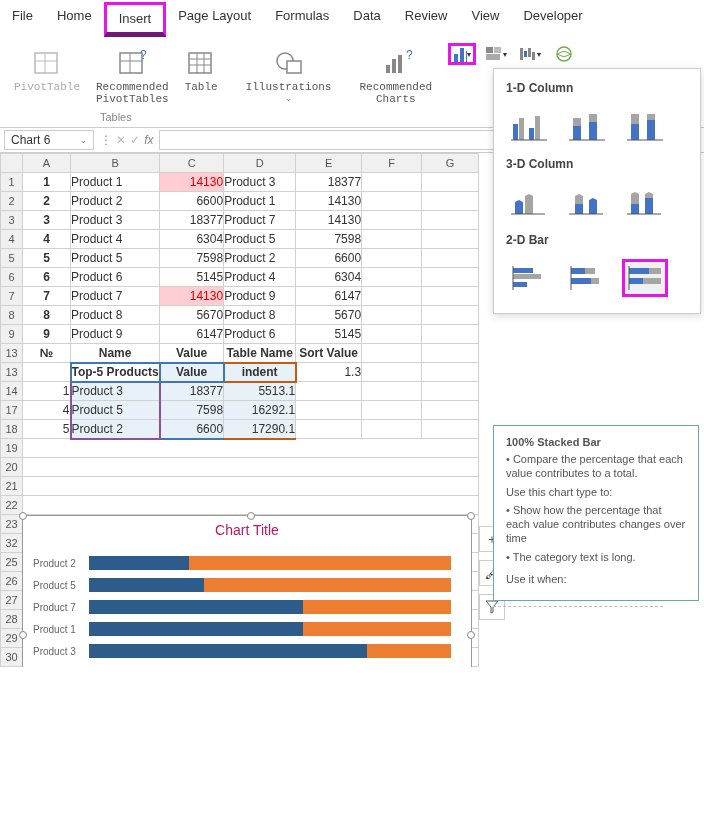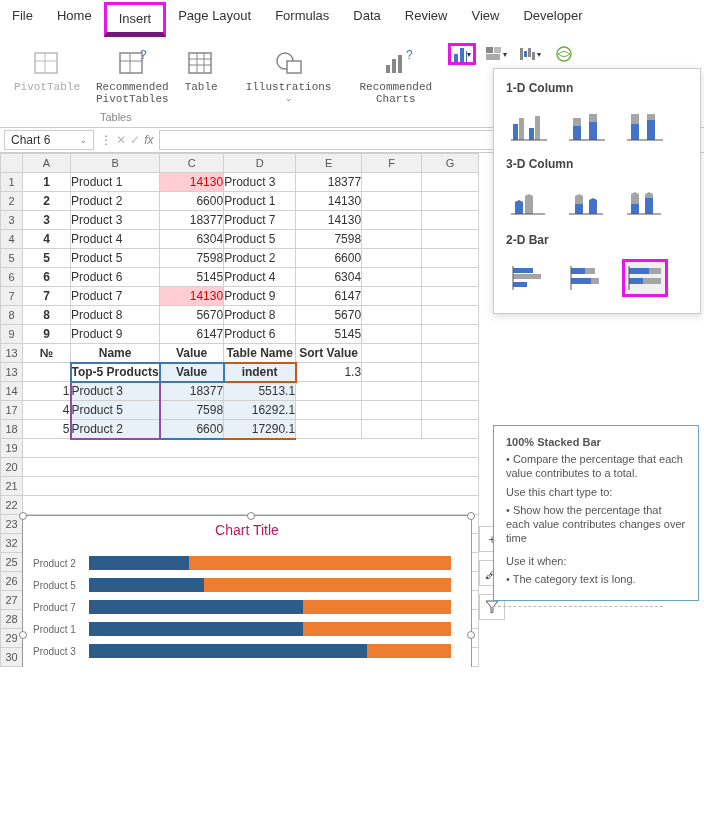--- a/index.html
+++ b/index.html
@@ -587,17 +587,17 @@
         </svg>
       </div>
   </div>
 </div>
 
 <div class="tooltip">
   <div class="tooltip-title">100% Stacked Bar</div>
   <p>• Compare the percentage that each value contributes to a total.</p>
   <p>Use this chart type to:</p>
   <p>• Show how the percentage that each value contributes changes over time</p>
+  <p>• The category text is long.</p>
   <p style="margin-top:8px">Use it when:</p>
-  <p>• The category text is long.</p>
 </div>
 
 <div class="divider-line"></div>
 
 </body></html>

